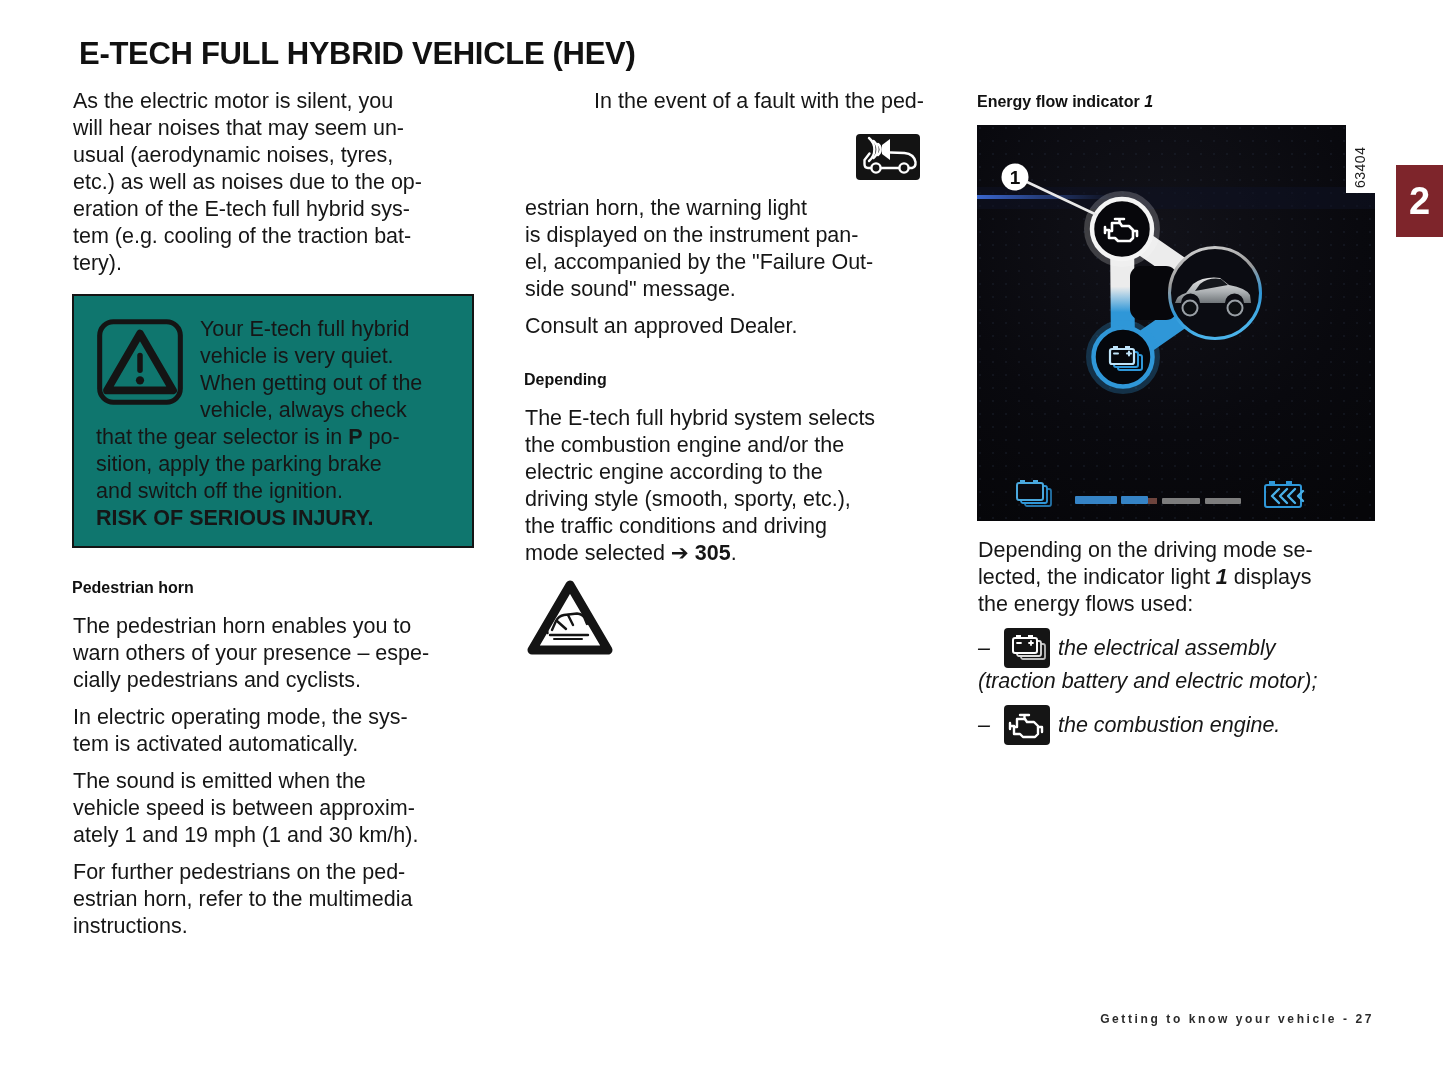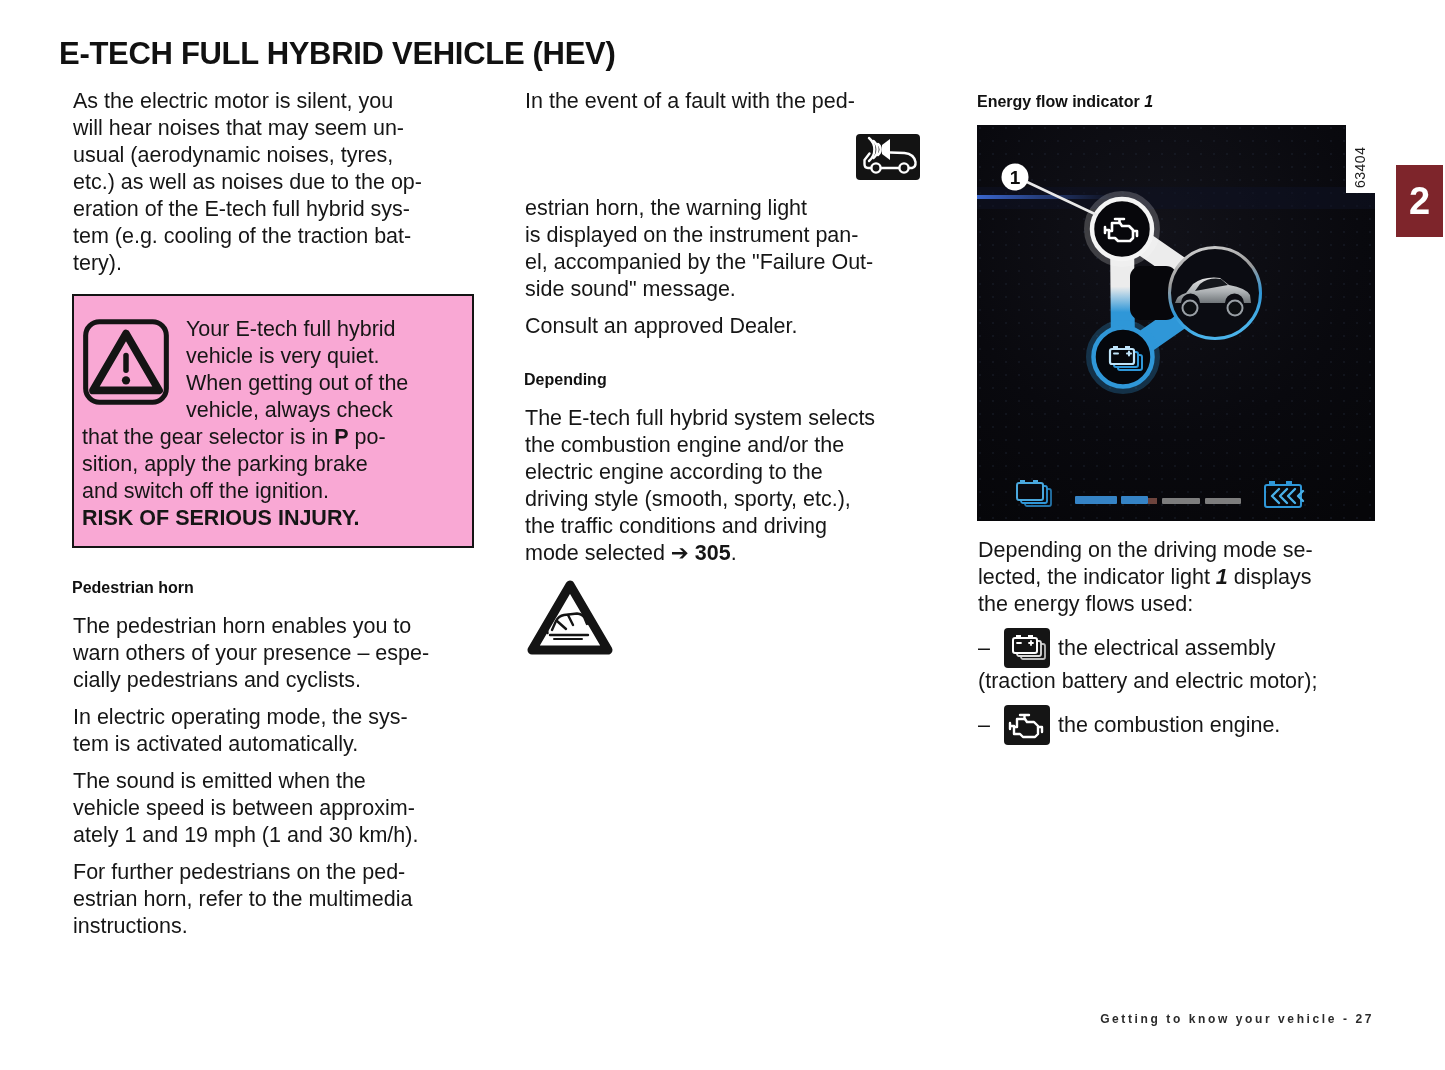--- a/index.html
+++ b/index.html
@@ -1,57 +1,57 @@
 <!DOCTYPE html>
 <html><head>
 <meta charset="utf-8">
 <style>
   html,body{margin:0;padding:0;background:#ffffff;}
   .page{
     position:relative;width:1445px;height:1070px;background:#ffffff;overflow:hidden;
     font-family:"Liberation Sans","DejaVu Sans",sans-serif;color:#161616;
   }
   h1.title{
-    position:absolute;left:59px;top:36px;margin:0;
+    position:absolute;left:79px;top:36px;margin:0;
     font-size:31px;font-weight:700;letter-spacing:-0.3px;color:#111;
   }
   .col{position:absolute;top:88px;width:402px;font-size:21.5px;line-height:27px;}
   #col1{left:72px;}
   #col2{left:524px;width:400px;}
   #col3{left:977px;width:398px;}
   .col p{margin:0 0 10px 1px;white-space:pre-line;}
   .col h2{font-size:16px;font-weight:700;margin:26px 0 12px 0;color:#111;}
   #col3 h2{margin-top:0;margin-bottom:10px;}
   b,.bold{font-weight:700;}
   .bolditalic{font-weight:700;font-style:italic;}
 
   
   .warnbox{
-    border:2.5px solid #141414;background:#f9a8d4;
-    padding:20px 20px 14px 8px;margin:17px 0 8px 0;
+    border:2.5px solid #141414;background:#0f766e;
+    padding:20px 20px 14px 22px;margin:17px 0 8px 0;
     white-space:normal;
   }
   .warnbox .wtext{white-space:pre-line;}
   .warn-icon{
     float:left;width:88px;height:88px;margin:2px 16px 16px 0;
   }
 
   
-  .fault-p1{margin-bottom:26px !important;}
+  .fault-p1{margin-bottom:26px !important;text-align:right;}
   .fault-p2{position:relative;}
   .horn-light-icon{position:absolute;right:4px;top:-34px;width:64px;height:46px;}
 
   .flood-icon-wrap{display:block;margin:4px 0 6px 0;width:92px;height:82px;}
 
   
   .figure{position:relative;width:398px;height:396px;margin:6px 0 16px 0;}
   .figure svg{display:block;}
 
   
-  .li{margin:14px 0 2px 0;}
+  .li{margin:14px 0 2px 0;font-style:italic;}
   .li .dash{display:inline-block;width:26px;}
   .li .mini-icon{display:inline-block;width:46px;height:40px;vertical-align:-13px;margin-right:8px;}
 
   .chapter-tab{
     position:absolute;left:1396px;top:165px;width:47px;height:72px;
     background:#7e252b;color:#ffffff;display:flex;align-items:center;justify-content:center;
     font-size:38px;font-weight:700;
   }
   .footer{
     position:absolute;top:1012px;right:71px;

